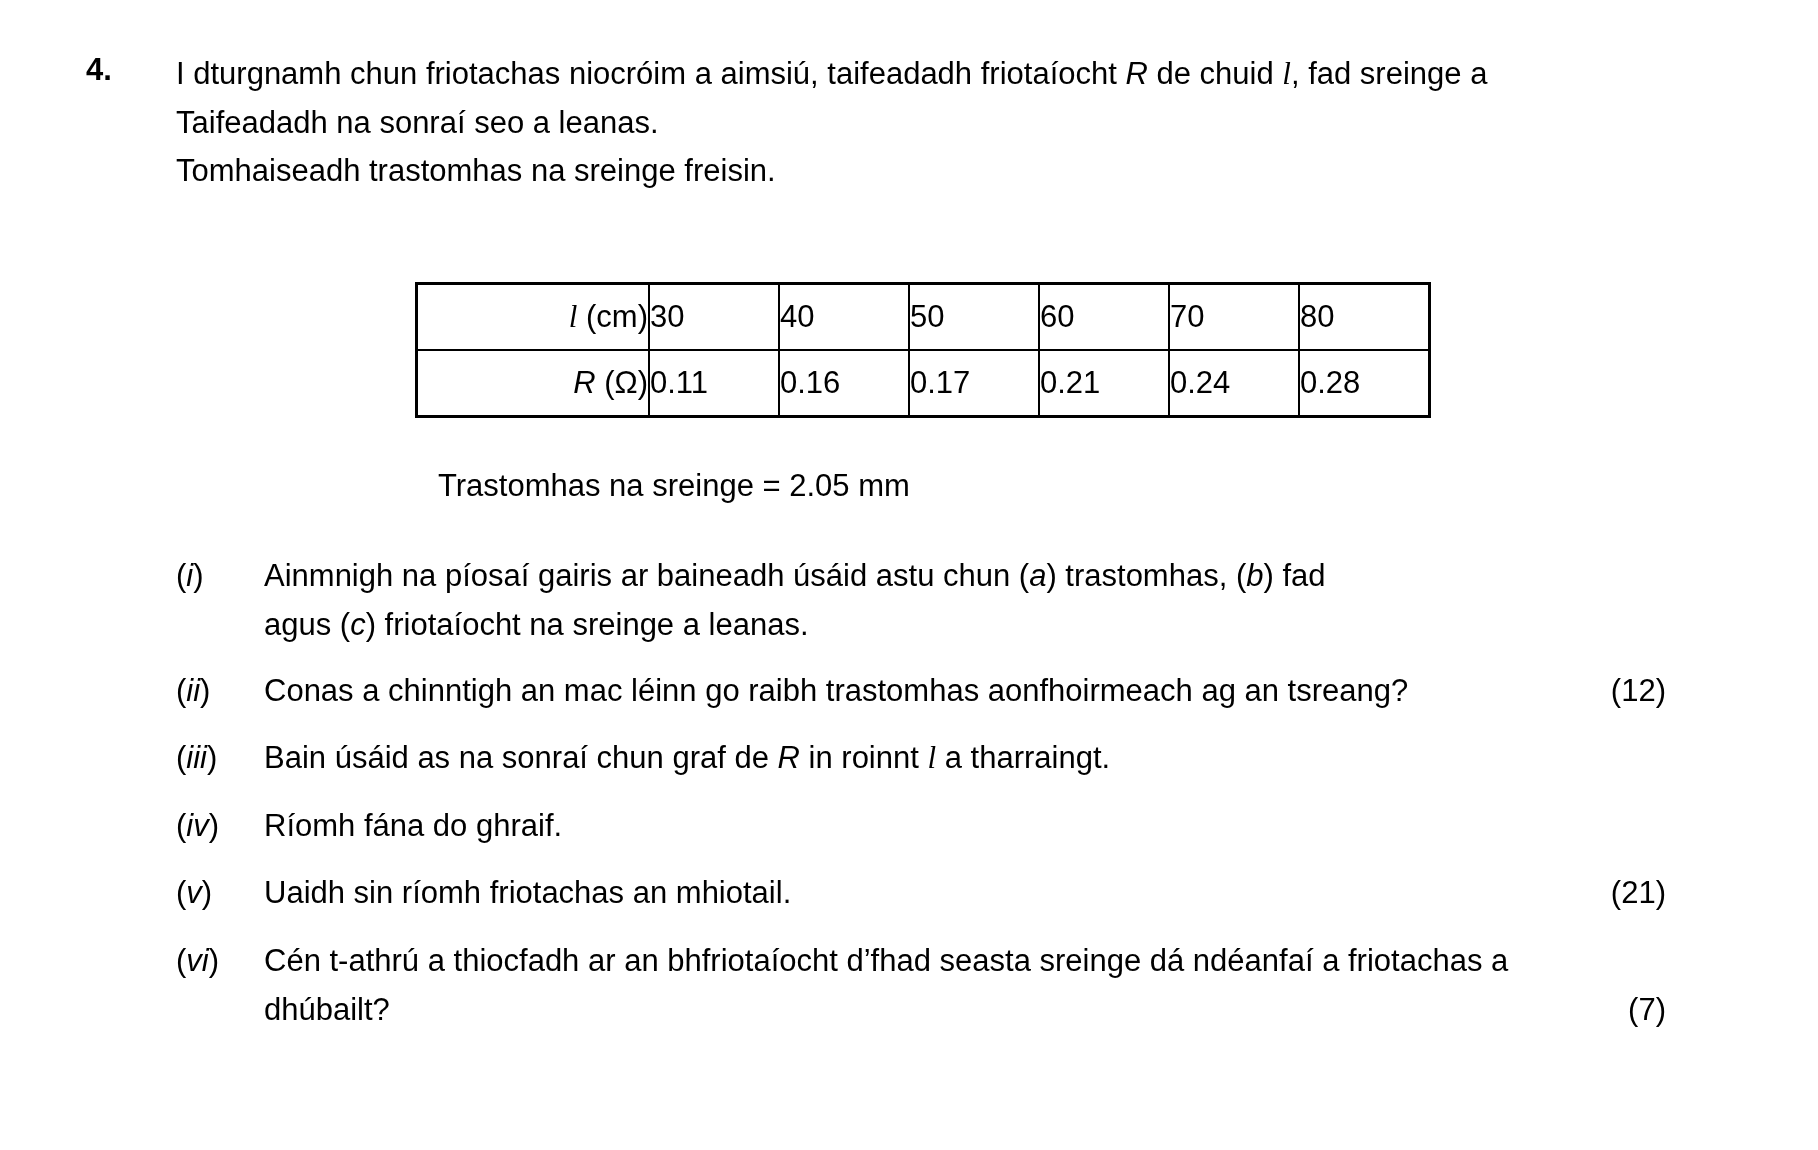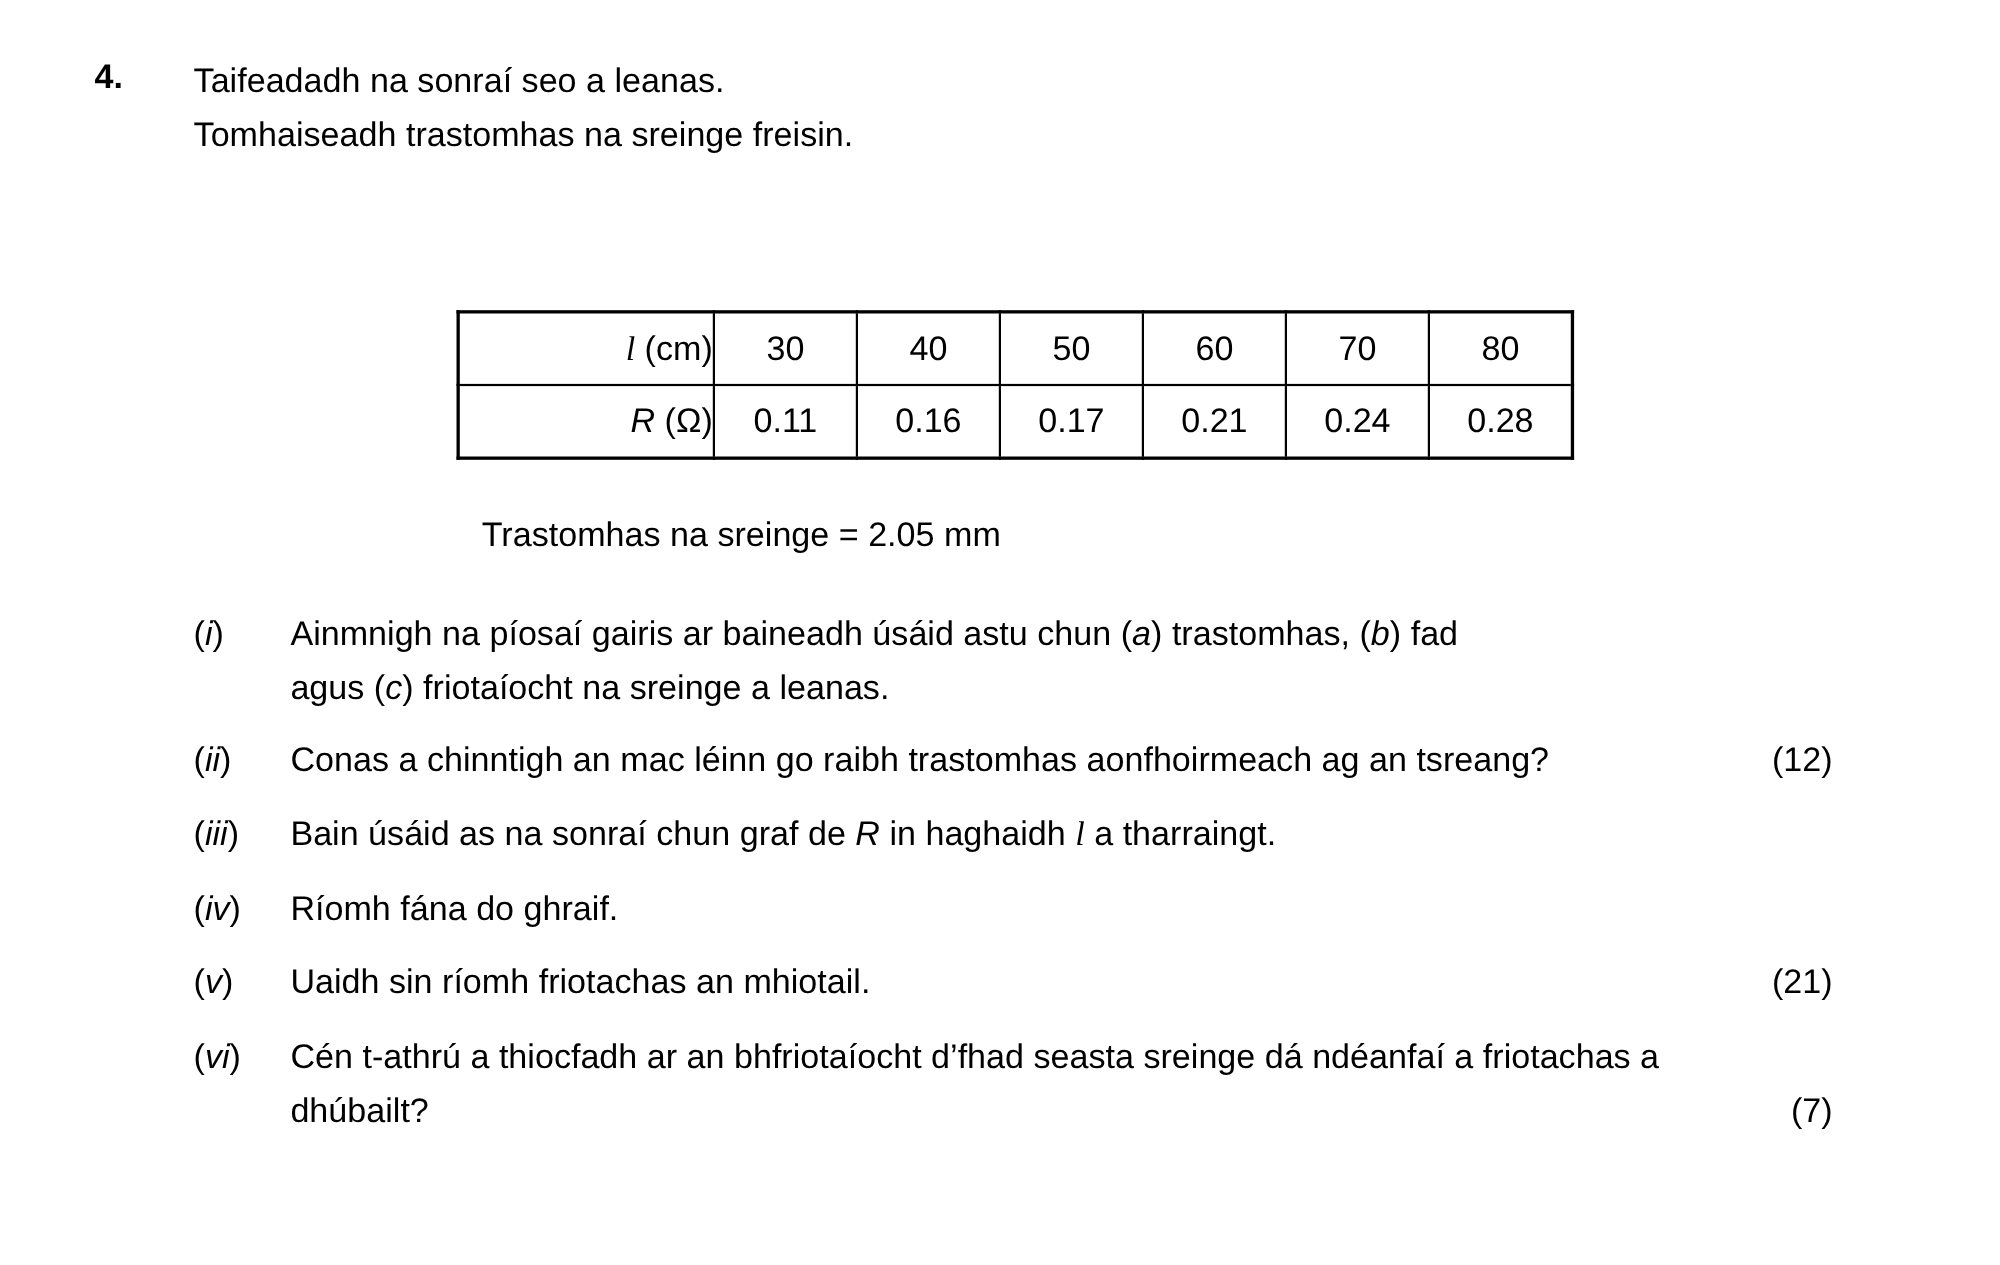--- a/index.html
+++ b/index.html
@@ -10,37 +10,38 @@
     }
     .qnum { position: absolute; left: 86px; top: 52px; font-weight: bold; font-size: 31px; }
     .stem { position: absolute; left: 176px; top: 50px; width: 1480px; line-height: 48.5px; }
     .stem p { margin: 0; }
     i, .it { font-style: italic; }
     .datatable {
       position: absolute; left: 415px; top: 282px;
       border-collapse: collapse; border: 3px solid #000;
     }
     .datatable td {
-      border: 2px solid #000; height: 64px; text-align: center;
+      border: 2px solid #000; height: 64px; 
       width: 128px; padding: 0; font-size: 31px;
     }
     .datatable td.rowhead { width: 214px; text-align: right; padding-left: 16px; }
     .diameter { position: absolute; left: 438px; top: 468px; text-align: right; }
     .parts { position: absolute; left: 176px; top: 0; width: 1490px; }
     .part { position: absolute; left: 0; width: 1490px; line-height: 48.5px; }
     .part .label { position: absolute; left: 0; top: 0; }
     .part .body { position: absolute; left: 88px; top: 0; width: 1240px; }
     .part .marks { position: absolute; right: 0; top: 0; }
   </style>
 </head>
 <body>
 
 <div class="qnum">4.</div>
 
 <div class="stem">
+  <p><span>I dturgnamh chun friotachas niocróim a aimsiú, taifeadadh friotaíocht </span><i>R</i><span> de chuid </span><i style="font-family:'Liberation Serif',serif;">l</i><span>, fad sreinge a</span></p>
   <p>Taifeadadh na sonraí seo a leanas.</p>
   <p>Tomhaiseadh trastomhas na sreinge freisin.</p>
 </div>
 
 <table class="datatable">
   <tbody>
       <tr>
     <td class="rowhead"><i style="font-family:'Liberation Serif',serif;">l</i><span> (cm)</span></td>
     <td>30</td>
     <td>40</td>
@@ -74,21 +75,21 @@
   </div>
 
   <div class="part" style="top:667px;">
     <span class="label">(<i>ii</i>)</span>
     <div class="body">Conas a chinntigh an mac léinn go raibh trastomhas aonfhoirmeach ag an tsreang?</div>
     <span class="marks">(12)</span>
   </div>
 
   <div class="part" style="top:734px;">
     <span class="label">(<i>iii</i>)</span>
-    <div class="body"><span>Bain úsáid as na sonraí chun graf de </span><i>R</i><span> in haghaidh </span><i style="font-family:'Liberation Serif',serif;">l</i><span> a tharraingt.</span></div>
+    <div class="body"><span>Bain úsáid as na sonraí chun graf de </span><i>R</i><span> in roinnt </span><i style="font-family:'Liberation Serif',serif;">l</i><span> a tharraingt.</span></div>
   </div>
 
   <div class="part" style="top:802px;">
     <span class="label">(<i>iv</i>)</span>
     <div class="body">Ríomh fána do ghraif.</div>
   </div>
 
   <div class="part" style="top:869px;">
     <span class="label">(<i>v</i>)</span>
     <div class="body">Uaidh sin ríomh friotachas an mhiotail.</div>

